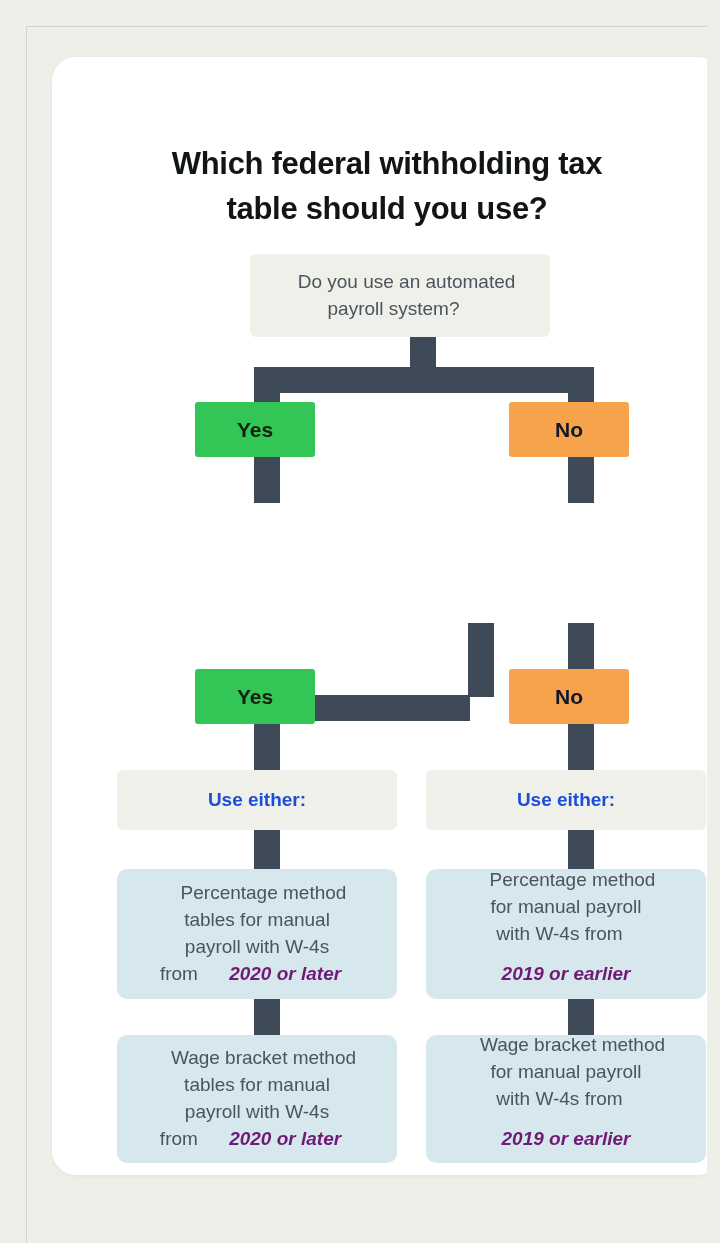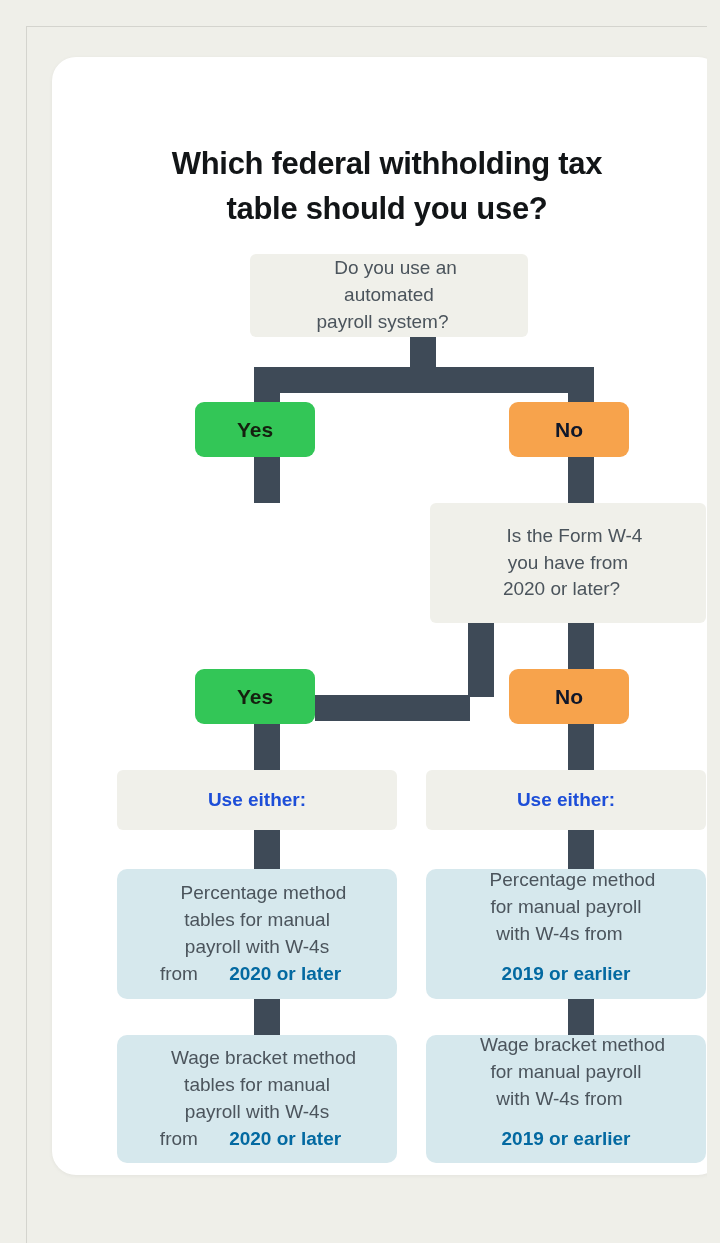--- a/index.html
+++ b/index.html
@@ -36,44 +36,44 @@
     position: absolute;
     display: flex;
     align-items: center;
     justify-content: center;
     text-align: center;
     font-size: 19px;
     line-height: 1.42;
     color: #4b545c;
   }
   .node .txt { white-space: pre-line; }
-  .node b { color: #0369a1; }
+  .node b { color: #701a75; font-style: italic; }
   .gray { background: #f0f0ea; border-radius: 6px; }
   .blue { background: #d6e8ed; border-radius: 10px; }
   .use-either { font-weight: bold; color: #1d4ed8; }
   .yr-block { display: block; }
   .badge {
     position: absolute;
     width: 120px; height: 55px;
     display: flex;
     align-items: center;
     justify-content: center;
-    border-radius: 9px;
+    border-radius: 3px;
     font-size: 21px;
     font-weight: bold;
     color: #15200f;
   }
   .yes { background: #33c657; }
   .no  { background: #f7a34c; color: #0f172a; }
   .vline, .hline { position: absolute; background: #3e4a57; }
   .vline { width: 2px; }
   .hline { height: 2px; }
 
   
-  #q1        { left: 198px; top: 197px; width: 278px; height: 83px; }
+  #q1        { left: 198px; top: 197px; width: 300px; height: 83px; }
   #yes1      { left: 143px; top: 345px; }
   #no1       { left: 457px; top: 345px; }
   #auto-res  { left: 65px;  top: 446px; width: 280px; height: 117px; }
   #q2        { left: 378px; top: 446px; width: 276px; height: 120px; }
   #yes2      { left: 143px; top: 612px; }
   #no2       { left: 457px; top: 612px; }
   #either-l  { left: 65px;  top: 713px; width: 280px; height: 60px; }
   #either-r  { left: 374px; top: 713px; width: 280px; height: 60px; }
   #pct-l     { left: 65px;  top: 812px; width: 280px; height: 130px; }
   #pct-r     { left: 374px; top: 812px; width: 280px; height: 130px; }
@@ -160,25 +160,20 @@
 
     <div class="node gray" id="q1">
         <div class="txt"><span>Do you use an automated
 payroll system?</span></div>
       </div>
 
     <div class="badge yes" id="yes1">Yes</div>
     <div class="badge no" id="no1">No</div>
 
 
-    <div class="node gray" id="q2">
-        <div class="txt"><span>Is the Form W-4
-you have from
-2020 or later?</span></div>
-      </div>
 
     <div class="badge yes" id="yes2">Yes</div>
     <div class="badge no" id="no2">No</div>
 
     <div class="node gray use-either" id="either-l">
         <div class="txt"><span>Use either:</span></div>
       </div>
     <div class="node gray use-either" id="either-r">
         <div class="txt"><span>Use either:</span></div>
       </div>

